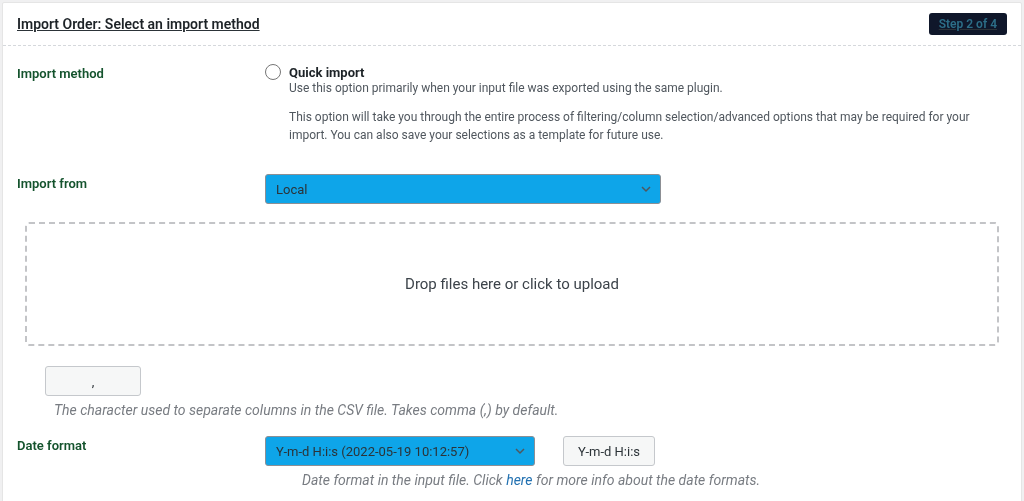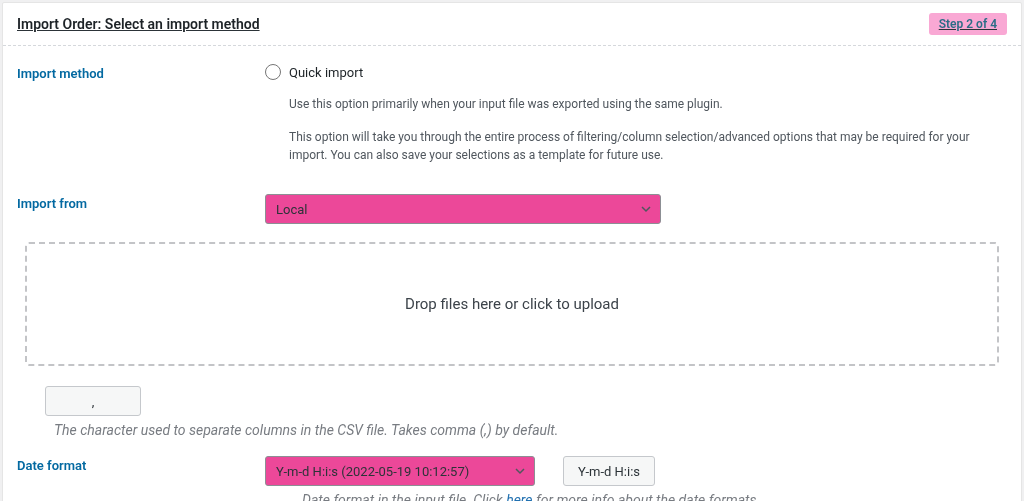--- a/index.html
+++ b/index.html
@@ -22,50 +22,50 @@
     padding: 10px 14px;
     border-bottom: 1px dashed #d5d8dc;
     text-decoration: underline;
   }
   .panel-header h2 {
     font-size: 14px;
     font-weight: 600;
     color: #1d2327;
   }
   .step-badge {
-    background: #f9a8d4;
+    background: #0f172a;
     color: #2c6e87;
     font-size: 12px;
     font-weight: 600;
     padding: 4px 10px;
     border-radius: 3px;
   }
   .panel-body { padding: 18px 14px 22px 14px; }
   .row { display: flex; align-items: flex-start; margin-bottom: 18px; }
   .row .label-col {
     flex: 0 0 248px;
     font-size: 13px;
     font-weight: 600;
-    color: #0369a1;
+    color: #14532d;
     padding-top: 2px;
   }
   .row .field-col { flex: 1; }
   .radio-block { margin-bottom: 12px; }
   .radio-row { display: flex; align-items: center; gap: 8px; }
   .radio-row input[type=radio] {
     width: 16px; height: 16px; cursor: pointer;
     accent-color: #2271b1;
   }
-  .radio-title { font-size: 13px; font-weight: 400; color: #1d2327; }
-  .radio-desc { font-size: 12px; color: #50575e; margin-top: 16px; margin-left: 24px; line-height: 1.45; max-width: 750px; }
+  .radio-title { font-size: 13px; font-weight: 700; color: #1d2327; }
+  .radio-desc { font-size: 12px; color: #50575e; margin-top: 0; margin-left: 24px; line-height: 1.45; max-width: 750px; }
   .select {
     width: 396px; height: 30px;
     border: 1px solid #8c8f94; border-radius: 3px;
     padding: 0 28px 0 10px;
-    font-size: 13px; color: #2c3338; background: #ec4899;
+    font-size: 13px; color: #2c3338; background: #0ea5e9;
     position: relative; display:flex; align-items:center; cursor:pointer;
   }
   .select-small { width: 270px; }
   .chev {
     position: absolute; right: 8px; top: 50%; transform: translateY(-50%);
     pointer-events: none;
   }
   .chev svg { display:block; }
   .preview-box {
     width: 96px; height: 30px;

